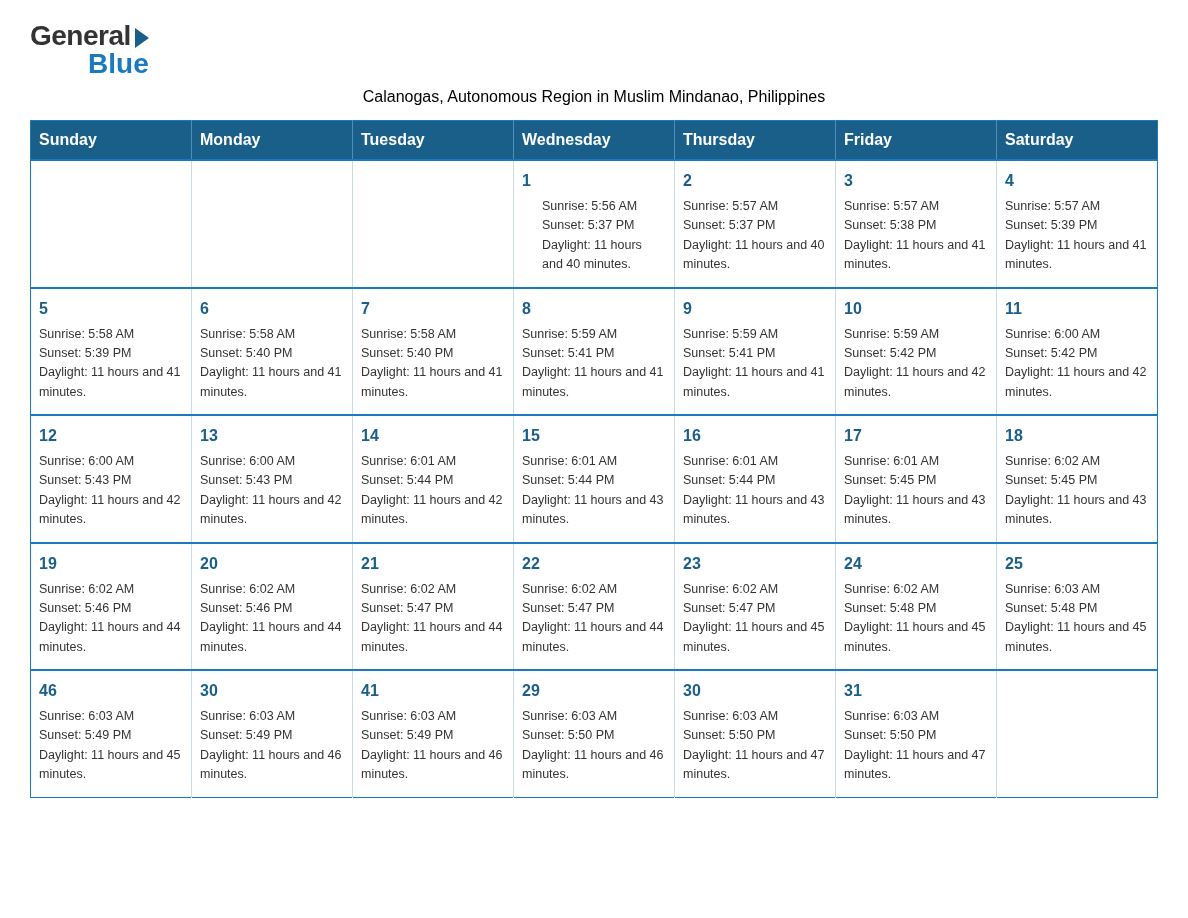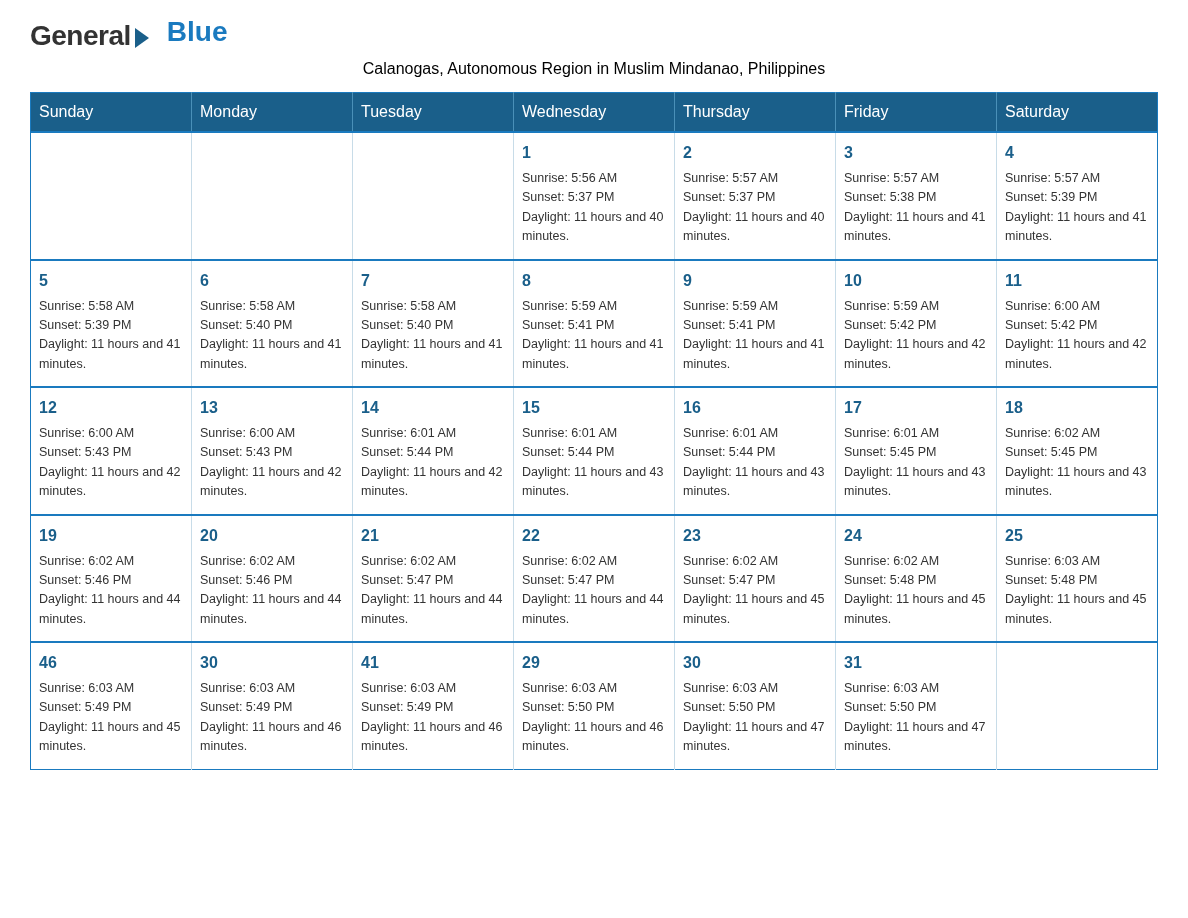--- a/index.html
+++ b/index.html
@@ -11,22 +11,22 @@
       padding: 20px 30px;
     }
     .header-area {
       display: flex;
       justify-content: space-between;
       align-items: flex-start;
       margin-bottom: 8px;
     }
     .logo {
       display: flex;
-      flex-direction: row;
-      align-items: flex-start;
+      flex-direction: column;
+      align-items: flex-end;
     }
     .logo-top {
       display: flex;
       align-items: center;
     }
     .logo-general {
       font-size: 28px;
       font-weight: bold;
       color: #333;
       letter-spacing: -0.5px;
@@ -61,21 +61,21 @@
     }
     .calendar {
       width: 100%;
       border-collapse: collapse;
       border: 1px solid #1a7abf;
     }
     .calendar thead tr th {
       background-color: #1a5f8a;
       color: #fff;
       font-size: 16px;
-      font-weight: normal;
+      font-weight: bold;
       padding: 10px 8px;
       text-align: left;
       border-right: 1px solid #4a90b8;
     }
     .calendar thead tr th:last-child {
       border-right: none;
     }
     .calendar tbody tr td {
       vertical-align: top;
       padding: 8px 8px 12px 8px;
@@ -133,21 +133,21 @@
         <th>Saturday</th>
       </tr>
   </thead>
   <tbody id="calendar-body">
   <tr>
         <td class="empty-cell"></td>
         <td class="empty-cell"></td>
         <td class="empty-cell"></td>
         <td>
           <span class="day-number">1</span>
-          <div class="day-info" style="white-space: pre-line;">Sunrise: 5:56 AM
+          <div class="day-info" style="white-space: pre-line; margin-left: 20px;">Sunrise: 5:56 AM
 Sunset: 5:37 PM
 Daylight: 11 hours and 40 minutes.</div>
         </td>
         <td>
           <span class="day-number">2</span>
           <div class="day-info" style="white-space: pre-line;">Sunrise: 5:57 AM
 Sunset: 5:37 PM
 Daylight: 11 hours and 40 minutes.</div>
         </td>
         <td>

